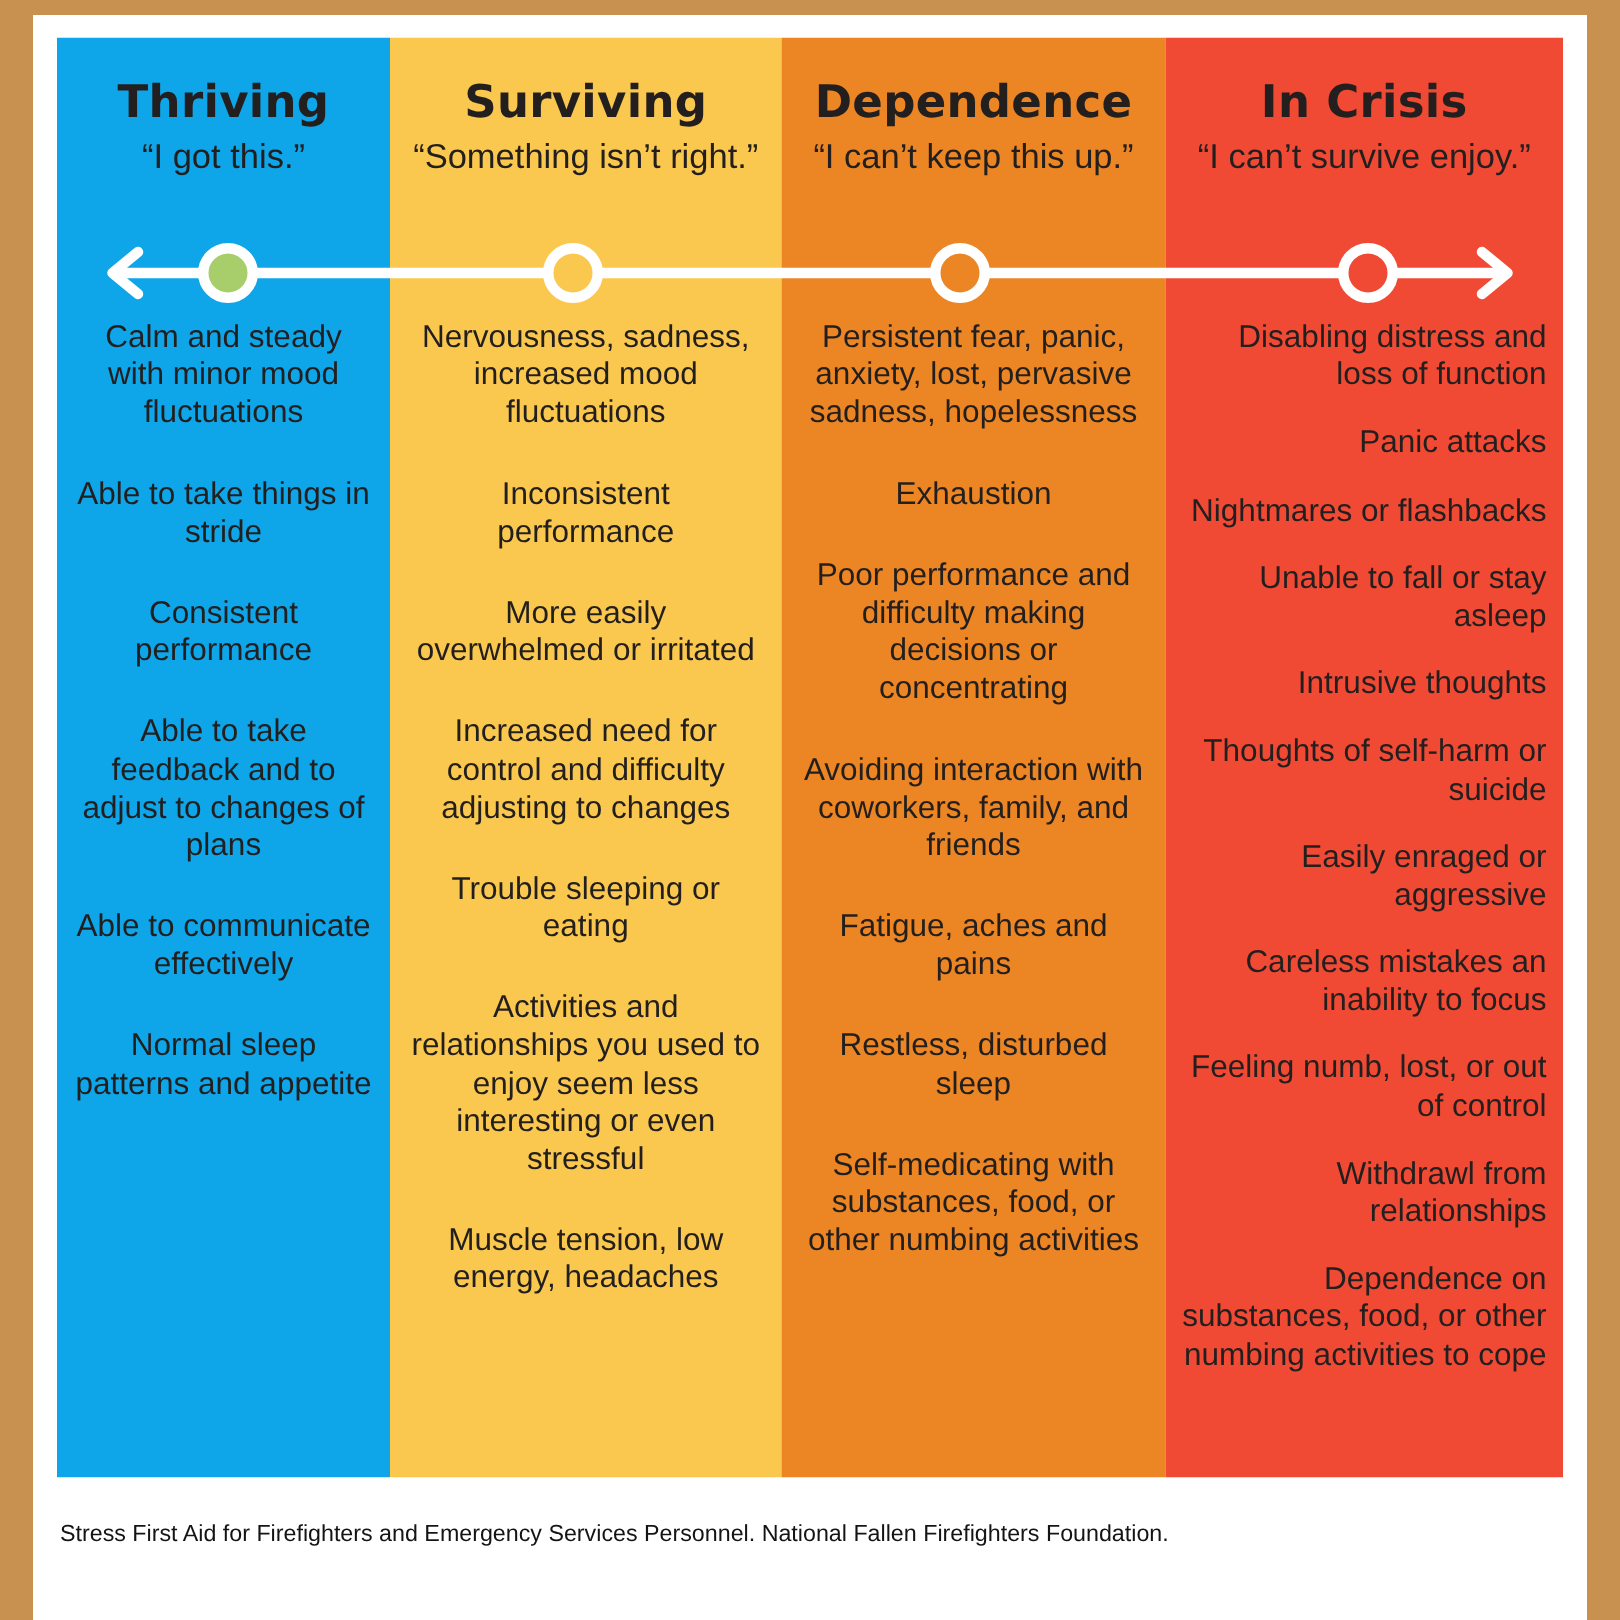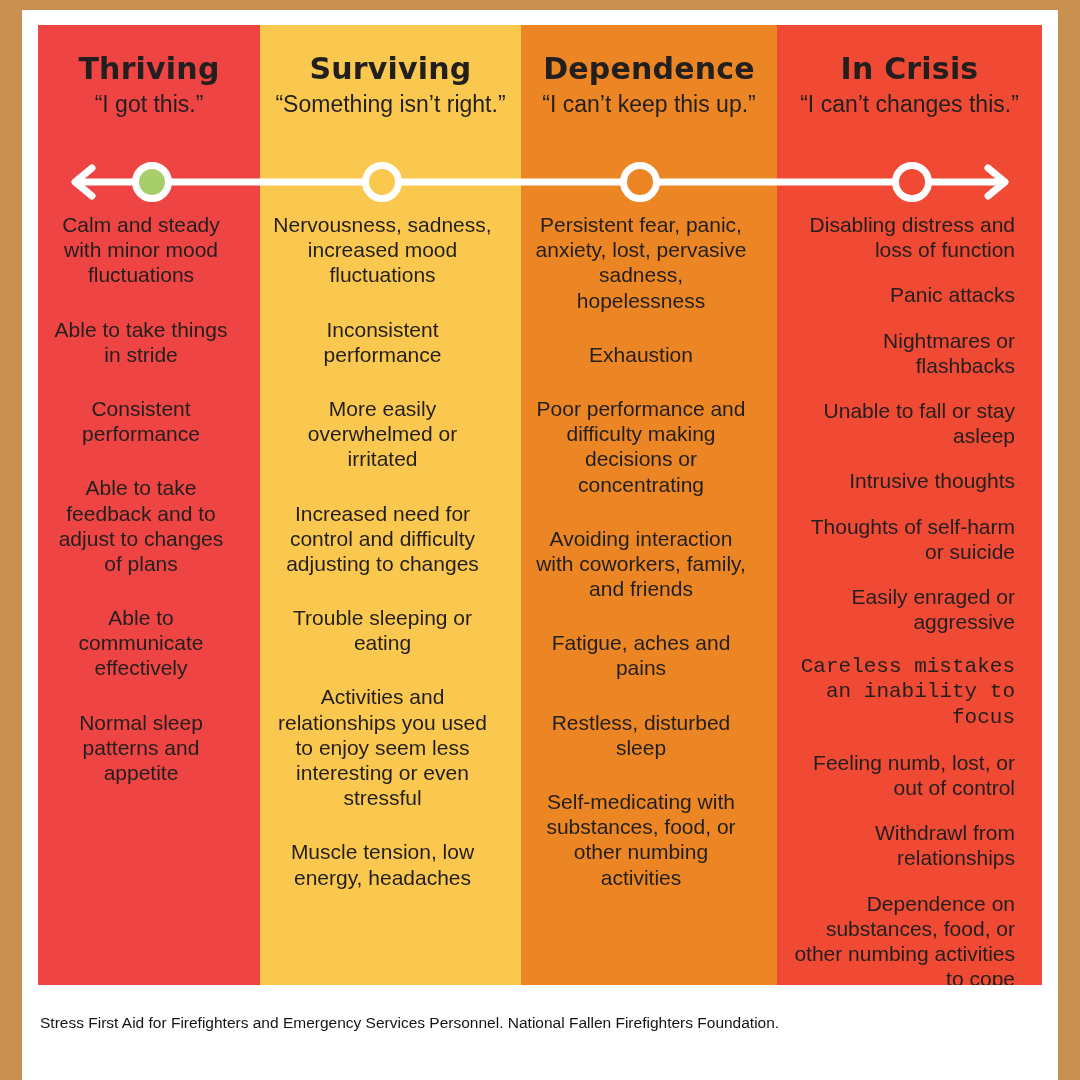--- a/index.html
+++ b/index.html
@@ -1,36 +1,36 @@
 <!DOCTYPE html>
 <html><head>
 <meta charset="utf-8">
 <style>
   html,body{margin:0;padding:0;background:#C9914F;}
   body{width:1080px;height:1080px;position:relative;font-family:"Liberation Sans",sans-serif;}
   .canvas{position:absolute;left:0;top:0;width:1080px;height:1080px;background:#C9914F;overflow:hidden;}
   .panel{position:absolute;left:22px;top:10px;width:1036px;height:1070px;background:#FFFFFF;}
   .board{position:absolute;left:16px;top:15px;width:1004px;height:960px;display:flex;overflow:hidden;}
   .col{position:relative;height:960px;}
-  .col-0{width:222px;background:#ef4444;}
+  .col-0{width:222px;background:#0ea5e9;}
   .col-1{width:261px;background:#FBC84F;}
   .col-2{width:256px;background:#EC8524;}
   .col-3{width:265px;background:#F04A35;}
   .col-head{padding-top:26px;text-align:center;color:#221F1E;}
   .col-title{margin:0;font-size:30px;font-weight:700;letter-spacing:.2px;font-family:"DejaVu Sans","Liberation Sans",sans-serif;}
   .col-quote{margin:4px 6px 0 6px;font-size:23px;line-height:1.25;color:#221F1E;}
-  .items{position:absolute;top:187px;left:0;right:16px;text-align:center;color:#221F1E;}
+  .items{position:absolute;top:187px;left:0;right:0;text-align:center;color:#221F1E;}
   .col-0 .items{padding:0 12px;}
   .col-1 .items{padding:0 13px;}
   .col-2 .items{padding:0 13px;}
   .col-3 .items{padding:0 11px;}
   .items p{margin:0;font-size:21px;line-height:1.2;}
   .col-0 .items p,.col-1 .items p,.col-2 .items p{margin-bottom:29px;}
   .col-3 .items p{margin-bottom:20px;text-align:right;}
-  .col-3 .items p.gap-lg{margin-top:10px;font-family:Liberation Mono, monospace;}
+  .col-3 .items p.gap-lg{margin-top:10px;}
   .timeline{position:absolute;left:0;top:132px;width:1004px;height:50px;pointer-events:none;}
   .tl-stroke{stroke:#FFFFFF;stroke-width:7;fill:none;stroke-linecap:round;stroke-linejoin:round;}
   .tl-circle{stroke:#FFFFFF;stroke-width:7;}
   .tl-c0{fill:#A7CE6B;} .tl-c1{fill:#FBC84F;} .tl-c2{fill:#EC8524;} .tl-c3{fill:#F04A35;}
   .footer{position:absolute;left:18px;top:1002px;width:1000px;color:#141414;}
   .footer div{font-size:15.5px;line-height:1.42;}
 </style>
 </head>
 <body>
 
@@ -81,21 +81,21 @@
           <p>Avoiding interaction with coworkers, family, and friends</p>
           <p>Fatigue, aches and pains</p>
           <p>Restless, disturbed sleep</p>
           <p>Self-medicating with substances, food, or other numbing activities</p>
         </div>
       </div>
 
       <div class="col col-3">
         <div class="col-head">
           <h2 class="col-title">In Crisis</h2>
-          <div class="col-quote">“I can’t changes this.”</div>
+          <div class="col-quote">“I can’t survive enjoy.”</div>
         </div>
         <div class="items">
           <p>Disabling distress and loss of function</p>
           <p>Panic attacks</p>
           <p>Nightmares or flashbacks</p>
           <p>Unable to fall or stay asleep</p>
           <p>Intrusive thoughts</p>
           <p>Thoughts of self-harm or suicide</p>
           <p>Easily enraged or aggressive</p>
           <p class="gap-lg">Careless mistakes an inability to focus</p>

